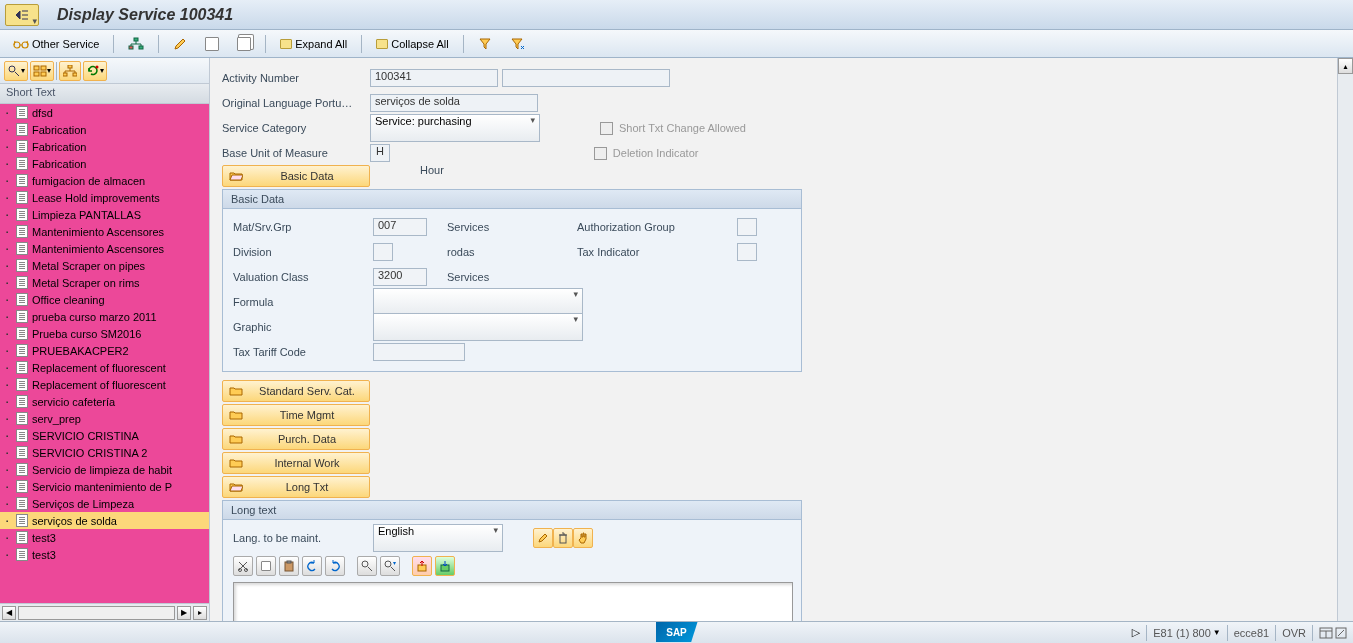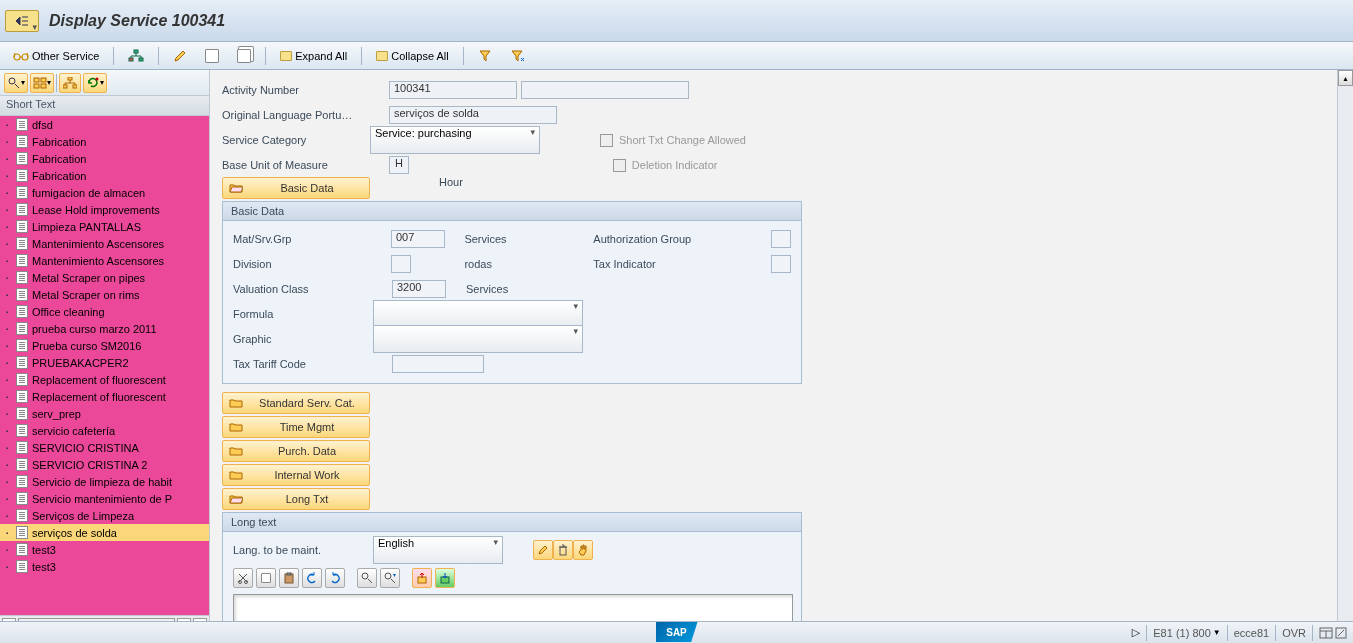--- a/index.html
+++ b/index.html
@@ -1,18 +1,18 @@
 <!DOCTYPE html>
 <html><head>
 <meta charset="utf-8">
 <style>
   * { box-sizing: border-box; font-family: Arial, sans-serif; font-size: 11px; }
   body { margin: 0; background: #f2f2f2; width: 1353px; height: 643px; overflow: hidden; position: relative; }
   
-  .title-bar { background: linear-gradient(#e6eef7, #c9d9ea); height: 42px; display: flex; align-items: center; padding: 0 5px; border-bottom: 1px solid #9fb4c9; }
+  .title-bar { background: linear-gradient(#e6eef7, #c9d9ea); height: 30px; display: flex; align-items: center; padding: 0 5px; border-bottom: 1px solid #9fb4c9; gap: 8px; }
   .title-icon { width: 34px; height: 22px; background: #f7e28b; border: 1px solid #b89d3a; border-radius: 2px; margin-right: 10px; display:flex; align-items:center; justify-content:center; position:relative;}
   .title-icon::after{content:"▾"; font-size:9px; position:absolute; right:1px; bottom:-1px; color:#555;}
   .title-text { font-weight: bold; font-style: italic; font-size: 16px; color: #333; }
   
   .toolbar { background: linear-gradient(#f5f8fb, #dbe6f1); height: 28px; display: flex; align-items: center; padding: 12px 6px; border-bottom: 1px solid #9fb4c9; gap: 4px; }
   .tb-btn { display: inline-flex; align-items: center; height: 20px; padding: 0 6px; border: 1px solid transparent; border-radius: 2px; cursor: pointer; gap:3px;}
   .tb-sep { width: 1px; height: 18px; background: #a5b5c5; margin: 0 3px; }
   .mini-ico { display:inline-block; width:14px; height:14px; border:1px solid #888; background:#fff; border-radius:1px;}
   .ico-folder { width:12px; height:10px; background:#f7e28b; border:1px solid #b89d3a; border-radius:1px; display:inline-block;}
   
@@ -32,21 +32,21 @@
   .tree-scroll-h { height:18px; background:#e8ecf0; border-top:1px solid #c0c9d4; display:flex; align-items:center; padding:0 2px; gap:2px;}
   .scroll-arrow{width:14px;height:14px;border:1px solid #999;background:linear-gradient(#fff,#ddd);display:flex;align-items:center;justify-content:center;font-size:8px;cursor:pointer;}
   .scroll-track{flex:1;height:14px;border:1px solid #999;background:#f0f0f0;}
 
   .right-panel { flex:1; background:#f2f2f2; padding: 8px 8px 0 12px; overflow-y:auto; position:relative;}
   .right-scroll { position:absolute; right:0; top:0; bottom:0; width:16px; background:#e8ecf0; border-left:1px solid #c0c9d4;}
   .right-scroll .sbtn{height:16px;border:1px solid #999;background:linear-gradient(#fff,#ddd);display:flex;align-items:center;justify-content:center;font-size:8px;}
   
   .form-row { display:flex; align-items:center; height:24px; margin-bottom:1px;}
   .form-lbl { width:148px; color:#3a4a5a; }
-  .form-input { height:18px; border:1px solid #a9b8c8; background:#eef2f6; padding:0 4px; color:#333;margin-left:19px;}
+  .form-input { height:18px; border:1px solid #a9b8c8; background:#eef2f6; padding:0 4px; color:#333;}
   .form-input.w1{width:128px;}
   .form-input.w2{width:168px;}
   .form-input.w3{width:20px; text-align:center;}
   .form-input.w4{width:54px;}
   .form-select { height:28px; width:170px; border:1px solid #a9b8c8; background:linear-gradient(#fff,#e8ecf0); padding:0 4px; position:relative; display:inline-flex; }
   .form-select::after{content:"▾"; position:absolute; right:4px; font-size:9px; color:#555;}
   .chk { width:13px; height:13px; border:1px solid #999; background:#eee; margin-right:6px; display:inline-block;}
   .dim-lbl{color:#999;}
   
   .section-btn { width:148px; height:22px; border:1px solid #f0b24f; background:linear-gradient(#fff2d0,#fcd77a); border-radius:2px; display:flex; align-items:center; padding:0 6px; cursor:pointer; margin-bottom:2px;}
@@ -244,25 +244,25 @@
         <div class="tree-item">
           <span class="doc-ico"></span>
           <span>Replacement of fluorescent</span>
         </div>
         <div class="tree-item">
           <span class="doc-ico"></span>
           <span>Replacement of fluorescent</span>
         </div>
         <div class="tree-item">
           <span class="doc-ico"></span>
+          <span>servicio cafetería</span>
+        </div>
+        <div class="tree-item">
+          <span class="doc-ico"></span>
           <span>serv_prep</span>
-        </div>
-        <div class="tree-item">
-          <span class="doc-ico"></span>
-          <span>servicio cafetería</span>
         </div>
         <div class="tree-item">
           <span class="doc-ico"></span>
           <span>SERVICIO CRISTINA</span>
         </div>
         <div class="tree-item">
           <span class="doc-ico"></span>
           <span>SERVICIO CRISTINA 2</span>
         </div>
         <div class="tree-item">

